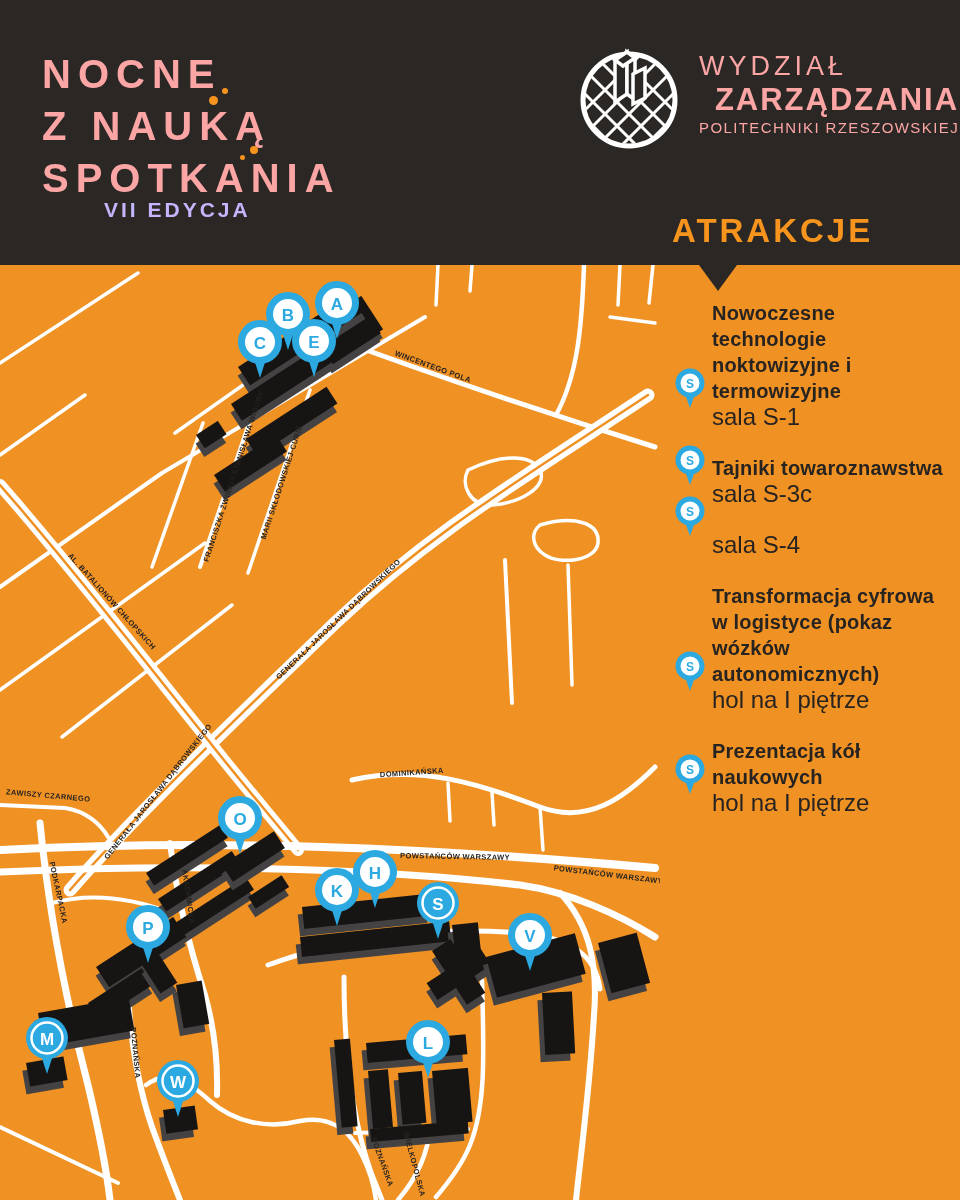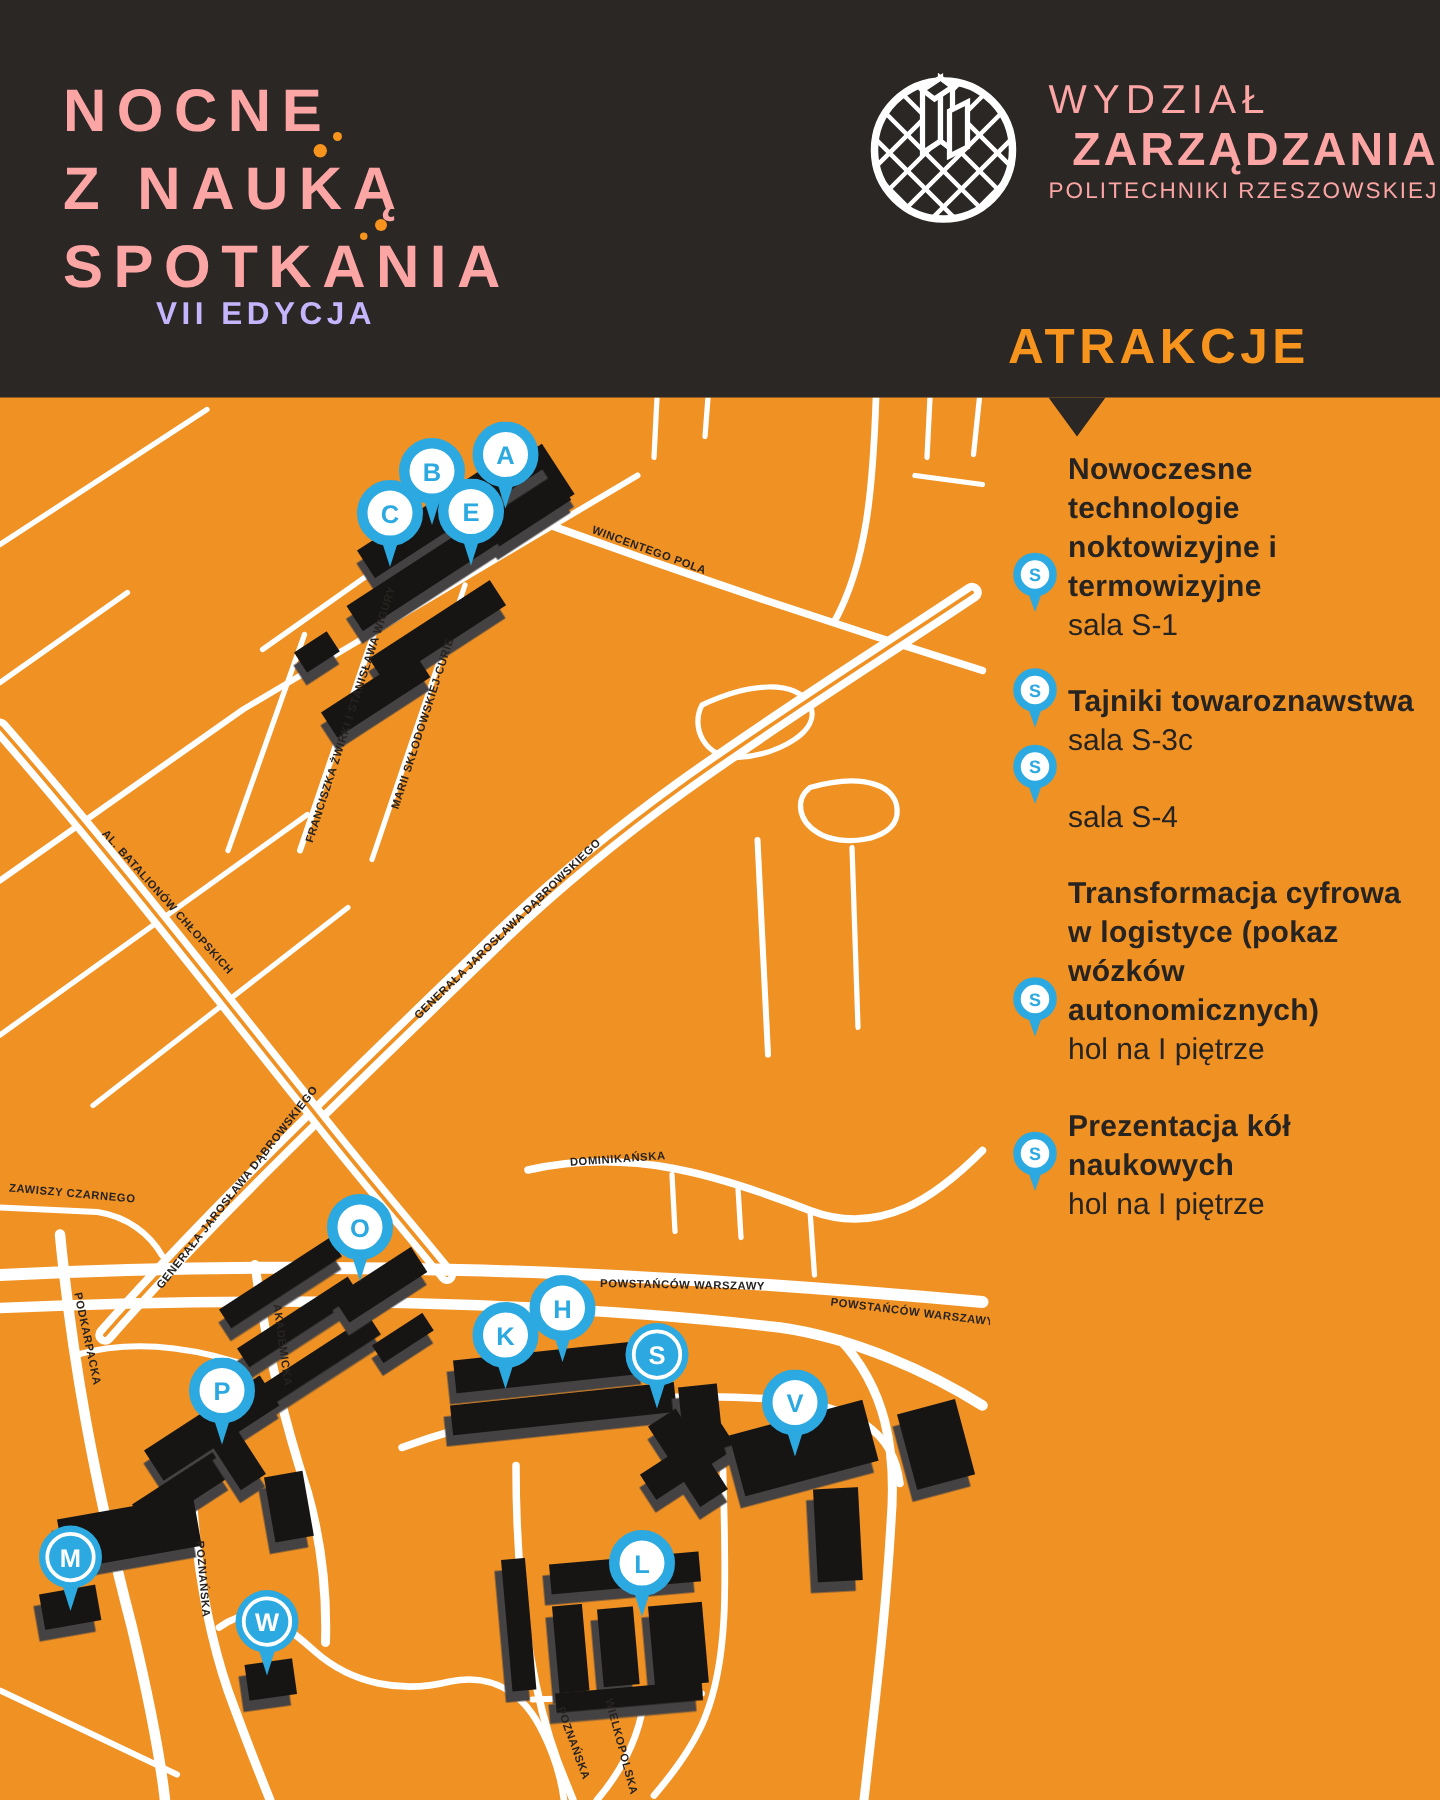--- a/index.html
+++ b/index.html
@@ -27,21 +27,21 @@
   #faculty-text .f2{font-size:31px;font-weight:bold;letter-spacing:2px;line-height:36px;text-align:right;}
   #faculty-text .f3{font-size:15px;font-weight:normal;letter-spacing:1.4px;line-height:20px;}
 
   
   #atrakcje{position:absolute;left:656px;top:212px;font-size:33px;font-weight:bold;
     letter-spacing:3px;color:#F7941E;margin-left:16px;}
   #attractions{position:absolute;left:658px;top:300px;width:292px;
     display:flex;flex-direction:column;gap:25px;}
   .attraction{position:relative;padding-left:54px;color:#262321;}
   .attraction .ttl{font-size:20px;font-weight:bold;line-height:26px;letter-spacing:0.2px;}
-  .attraction .loc{font-size:20px;line-height:26px;}
+  .attraction .loc{font-size:24px;line-height:26px;}
   .attraction .spin{position:absolute;left:16px;bottom:18px;width:32px;height:44px;}
 
   
   #map{position:absolute;left:0;top:265px;width:660px;height:935px;}
   #map svg{position:absolute;left:0;top:0;}
   .road{fill:none;stroke:#fff;stroke-linecap:round;stroke-linejoin:round;}
   .median{fill:none;stroke:#F09123;stroke-linecap:round;stroke-linejoin:round;}
   .bld{fill:#171513;filter:drop-shadow(-5px 7px 0 #454243);}
   .street-label{fill:#262321;font-size:7.5px;font-weight:bold;letter-spacing:0.4px;
     font-family:"Liberation Sans",sans-serif;}

